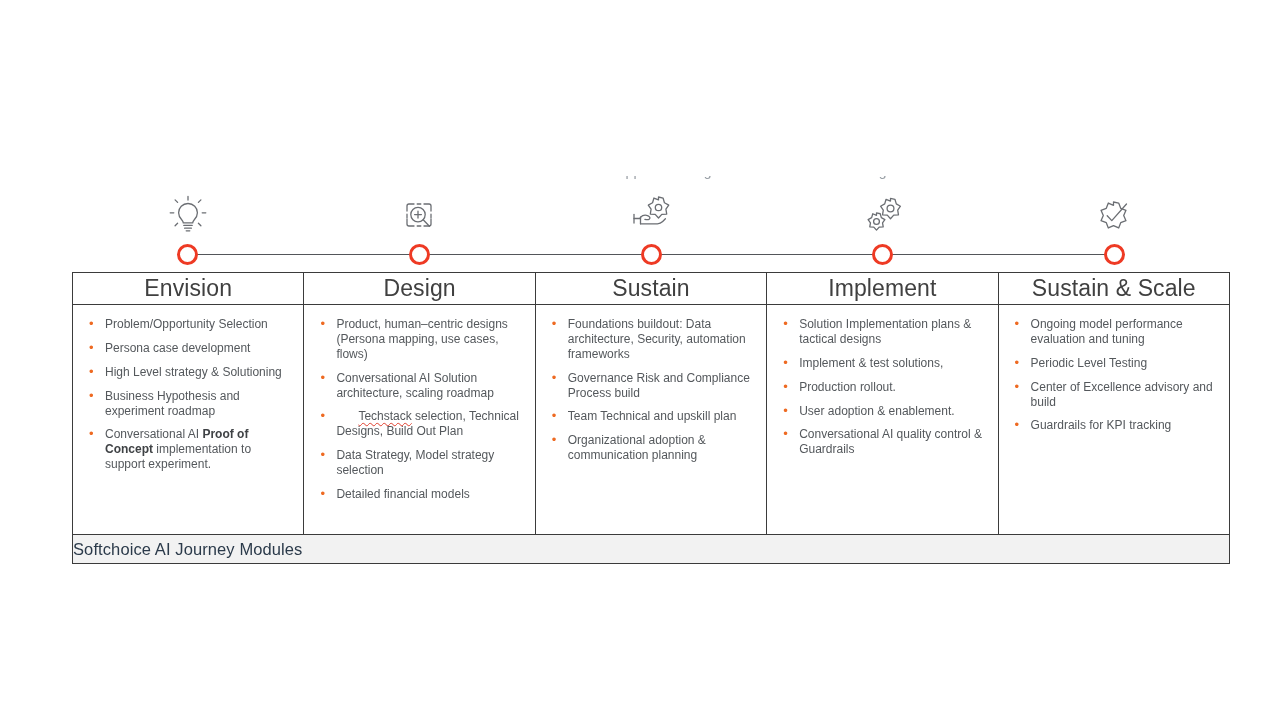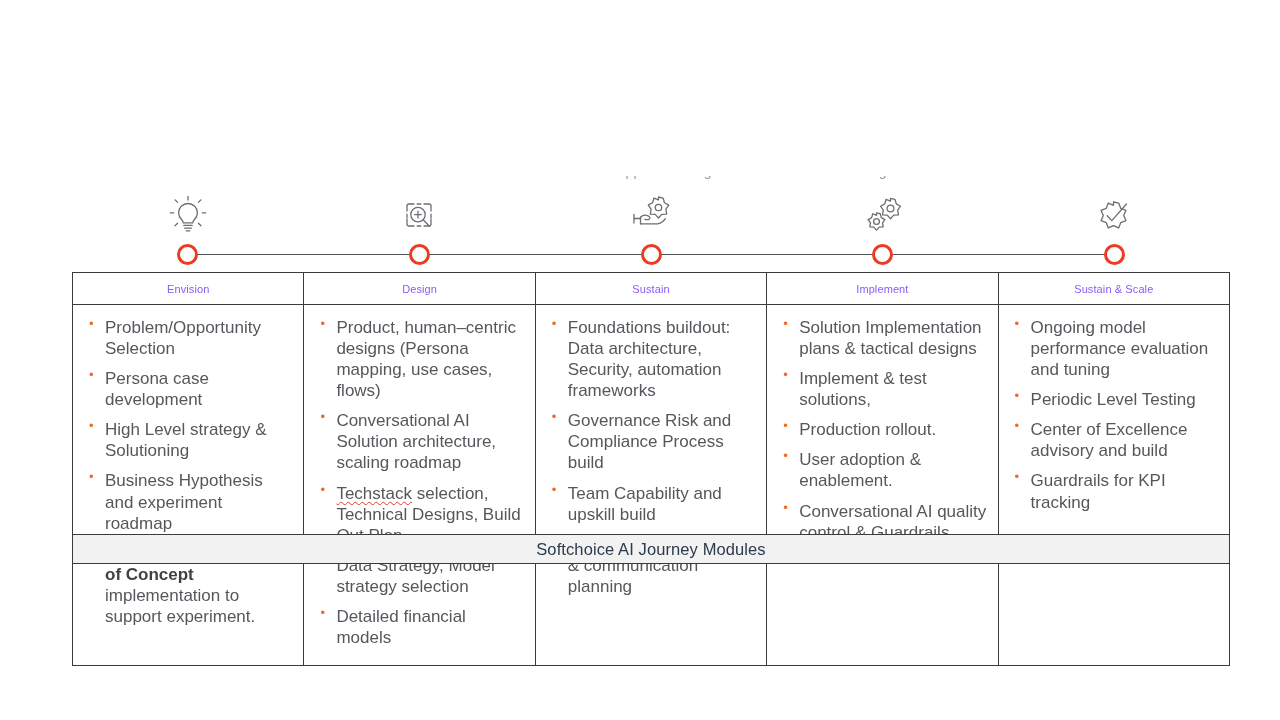--- a/index.html
+++ b/index.html
@@ -92,76 +92,77 @@
   .table col { width: 20%; }
   .table th, .table td {
     border: 1px solid #3b3b3b;
     vertical-align: top;
     background: #ffffff;
   }
   .table th {
     height: 31px;
     text-align: center;
     vertical-align: middle;
-    font-size: 11px;
+    font-size: 23px;
     font-weight: normal;
-    color: #8b5cf6;
+    color: #404040;
     letter-spacing: .1px;
     padding: 0 8px;
   }
   .table td.body-cell {
     height: 236px;
     padding: 12px 10px 8px 10px;
   }
 
   
   ul.bullets {
     list-style: none;
     margin: 0;
     padding: 0;
   }
   ul.bullets li {
     position: relative;
     padding-left: 22px;
     margin-bottom: 9px;
-    font-size: 17px;
+    font-size: 12px;
     line-height: 1.24;
     color: #54585c;
   }
   ul.bullets li:before {
     content: "•";
     position: absolute;
     left: 6px;
     top: -1px;
     color: #EE6A22;
     font-size: 13px;
     line-height: 1.24;
   }
   ul.bullets li b { font-weight: bold; color: #3f4245; }
   .spell {
     text-decoration: underline;
     text-decoration-style: wavy;
     text-decoration-color: #e03e2d;
     text-decoration-thickness: 1px;
     text-underline-offset: 2px;
+    margin-left: 22px;
   }
 
   
   .footer-band {
     position: absolute;
     left: 72px;
     top: 534px;
     width: 1158px;
     height: 30px;
     box-sizing: border-box;
     border: 1px solid #3b3b3b;
     background: #f2f2f2;
     display: flex;
     align-items: center;
-    justify-content: center;
+    justify-content: flex-start;
     font-size: 16.5px;
     color: #2b3a4a;
     letter-spacing: .1px;
   }
 </style>
 </head>
 <body>
 
 <div class="ghost-row" id="ghostRow">
     <div class="ghost-item" style="left: 330px;">Ghost</div>
@@ -260,21 +261,21 @@
             <li>Conversational AI Solution architecture, scaling roadmap</li>
             <li><span class="spell">Techstack</span> selection, Technical Designs, Build Out Plan</li>
             <li>Data Strategy, Model strategy selection</li>
             <li>Detailed financial models</li>
           </ul>
         </td>
         <td class="body-cell">
           <ul class="bullets">
             <li>Foundations buildout: Data architecture, Security, automation frameworks</li>
             <li>Governance Risk and Compliance Process build</li>
-            <li>Team Capability and upskill build</li>
+            <li>Team Technical and upskill plan</li>
             <li>Organizational adoption &amp; communication planning</li>
           </ul>
         </td>
         <td class="body-cell">
           <ul class="bullets">
             <li>Solution Implementation plans &amp; tactical designs</li>
             <li>Implement &amp; test solutions,</li>
             <li>Production rollout.</li>
             <li>User adoption &amp; enablement.</li>
             <li>Conversational AI quality control &amp; Guardrails</li>

